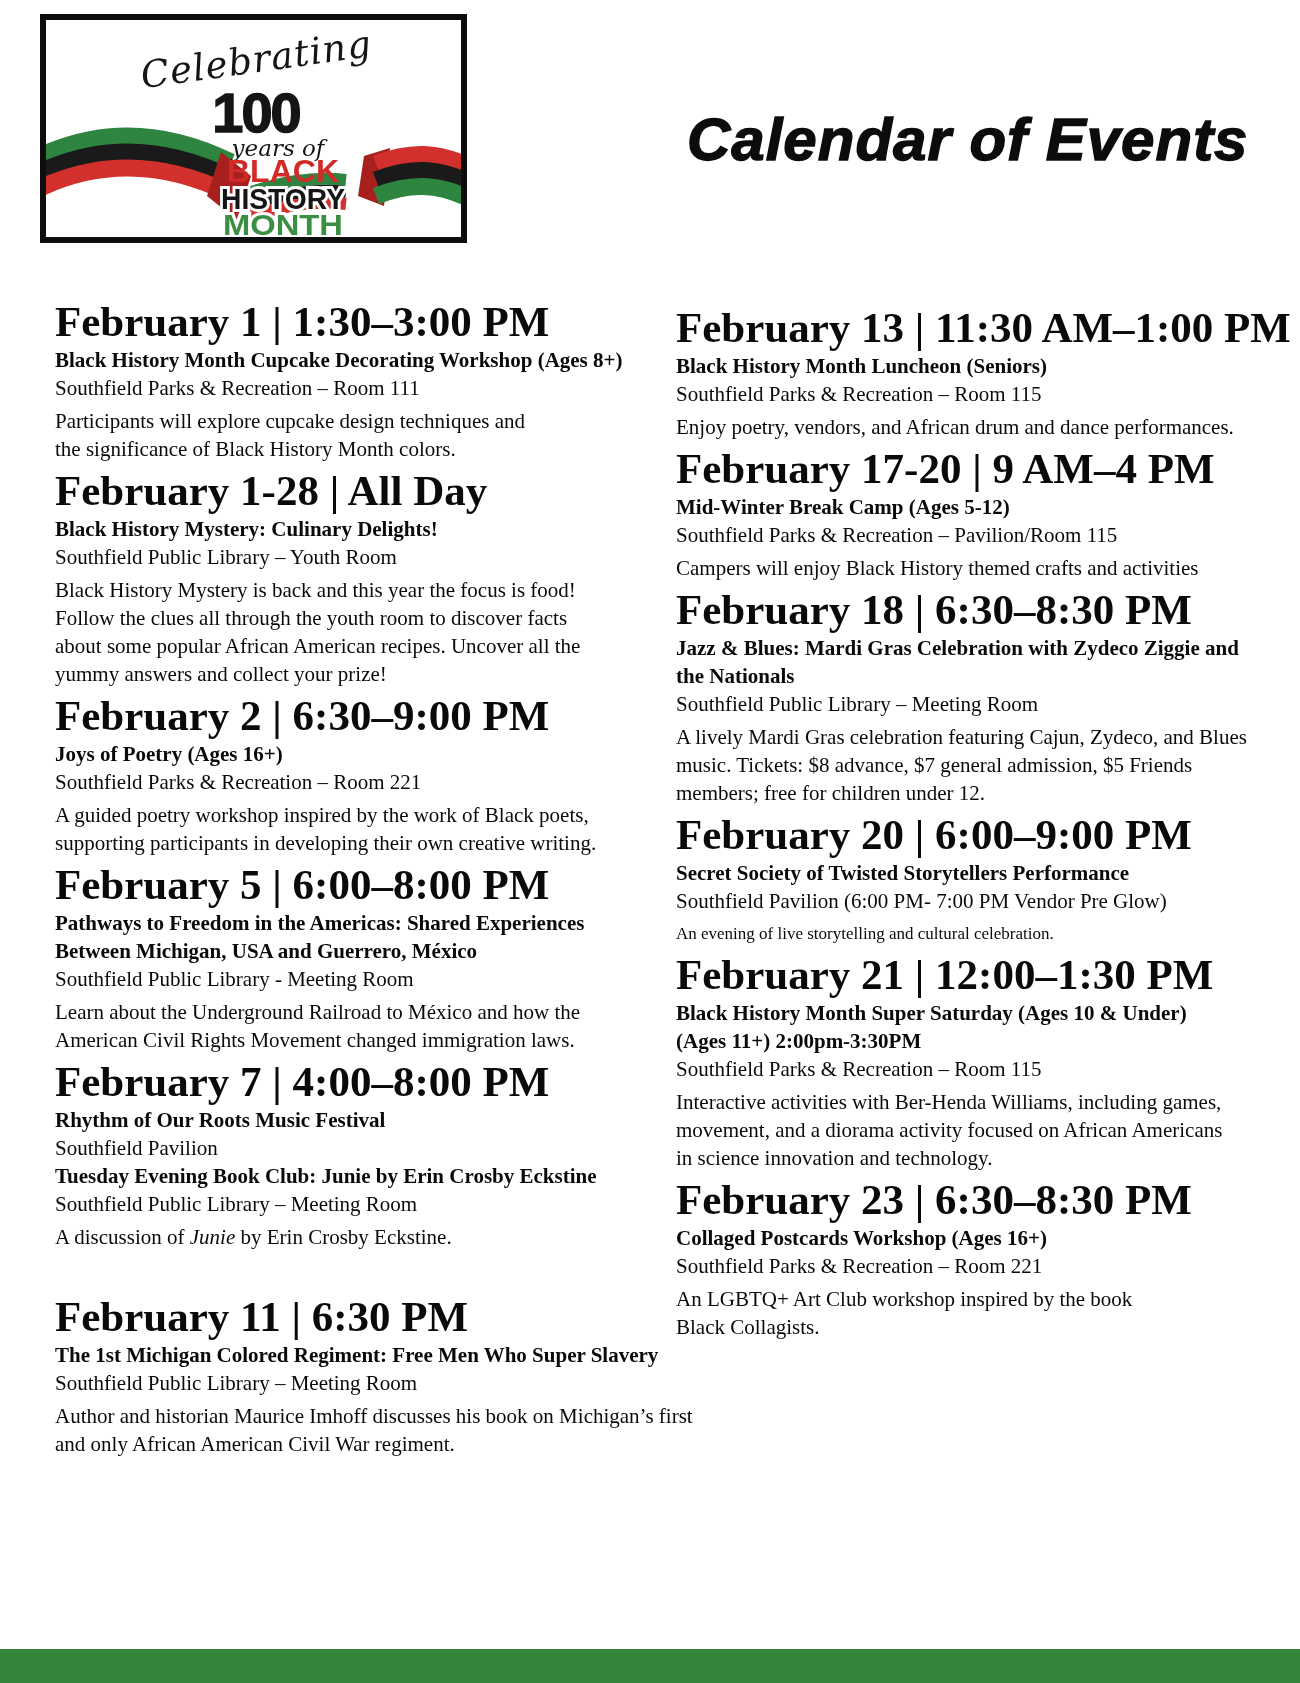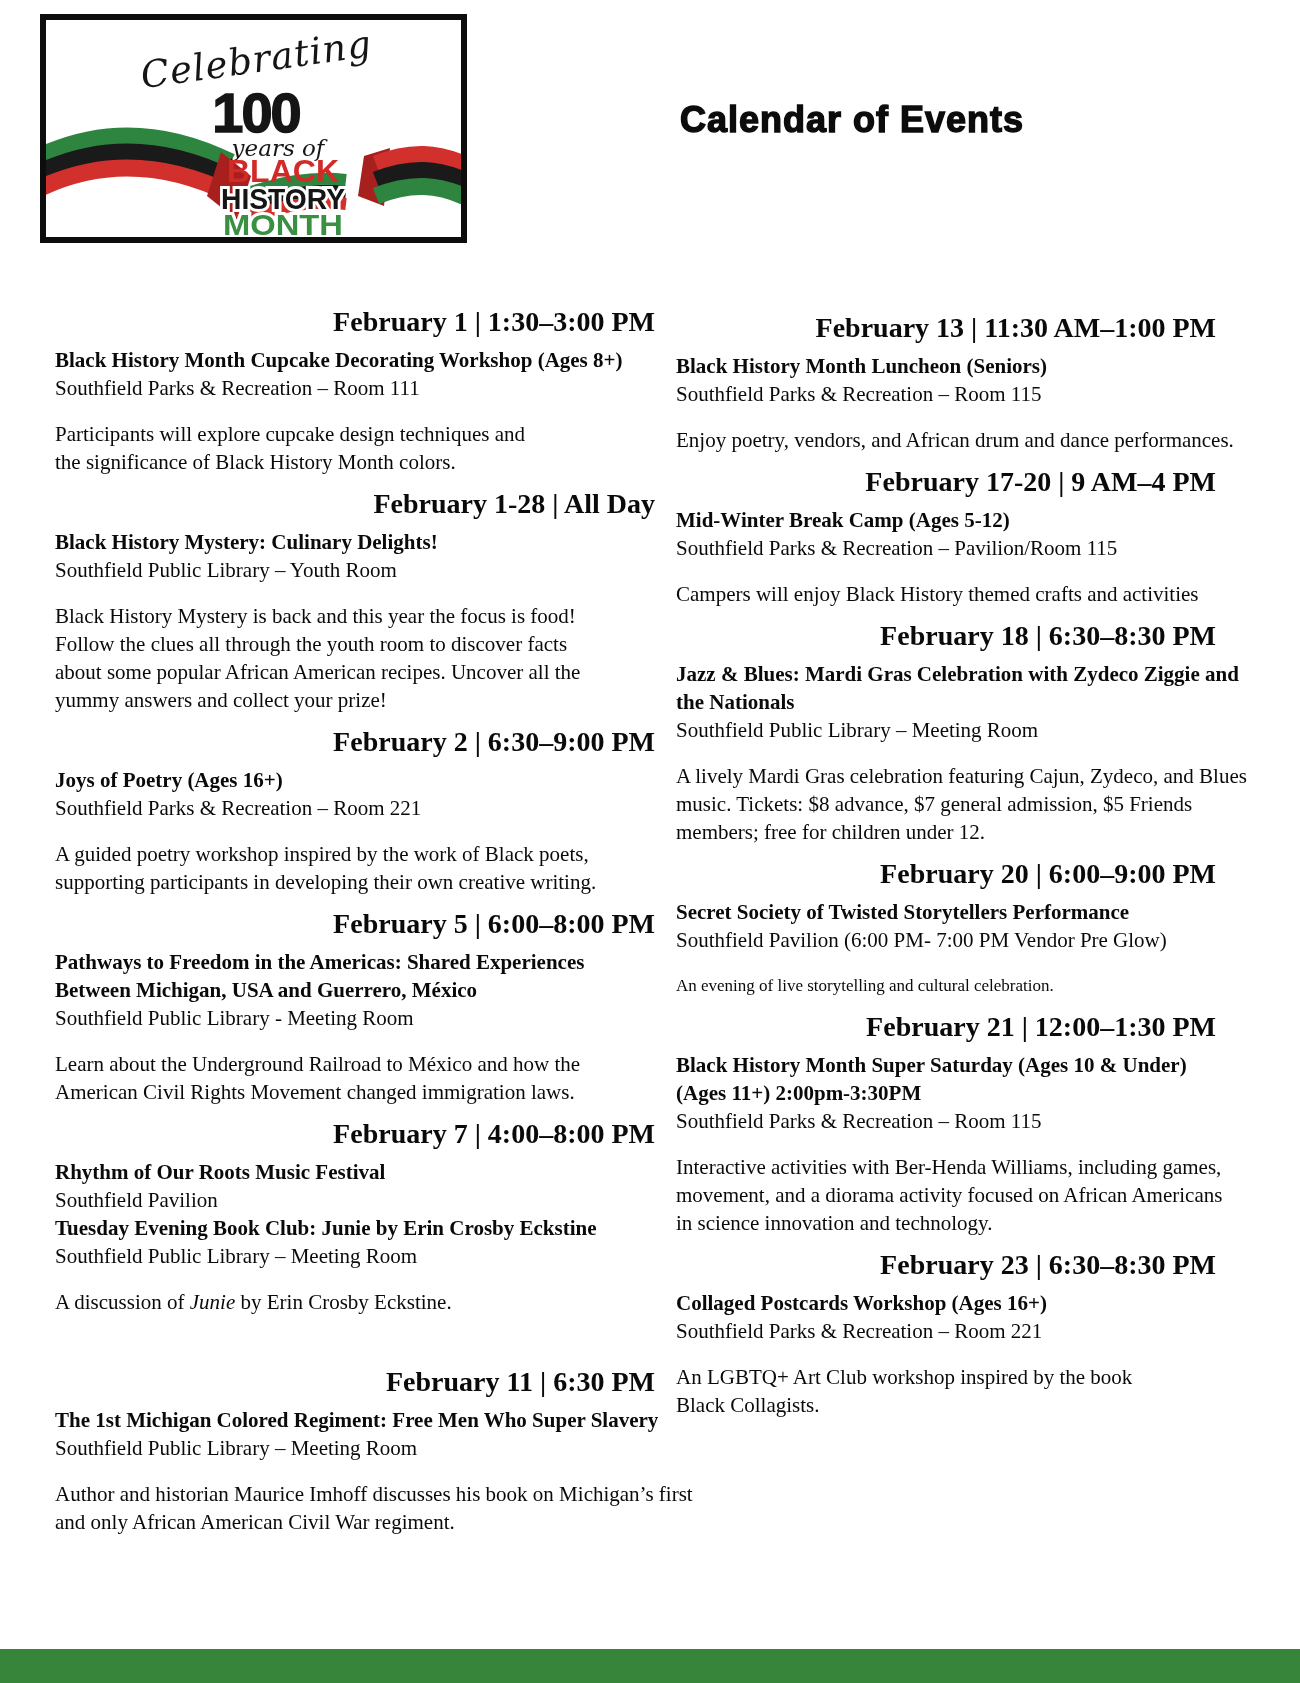--- a/index.html
+++ b/index.html
@@ -11,42 +11,42 @@
   
   .logo-box{
     position:absolute;left:40px;top:14px;width:427px;height:229px;
     border:6px solid #0d0d0d;background:#fff;box-sizing:border-box;
   }
   .logo-box svg{display:block;width:415px;height:217px}
   .logo-script{font-family:"DejaVu Serif",serif;font-style:italic}
   .logo-sans{font-family:"Liberation Sans",sans-serif;font-weight:bold}
   
   .page-title{
-    position:absolute;left:676px;top:96px;margin:4px;
+    position:absolute;left:676px;top:96px;margin:11px;
     font-family:"Liberation Sans",sans-serif;font-weight:bold;
-    font-size:36px;line-height:1.1;letter-spacing:1px;color:#0c0c0c;
+    font-size:60px;line-height:1.1;letter-spacing:1px;color:#0c0c0c;
     -webkit-text-stroke:1.4px #0c0c0c;
     white-space:nowrap;
+    font-style:italic;
   }
   
   .col{position:absolute}
   .col-left{left:55px;top:304px;width:600px}
   .col-right{left:676px;top:310px;width:540px}
   .event{margin:0}
   .event.extra-gap{margin-top:48px}
   .date-header{
-    font-size:28px;line-height:36px;font-weight:bold;margin:10px 0 6px;
+    font-size:43px;line-height:36px;font-weight:bold;margin:10px 0 6px;
     white-space:nowrap;
-    text-align:right;
   }
   .event:first-child .date-header{margin-top:0}
   .line{font-size:21px;line-height:28px;white-space:nowrap}
   .event-title{font-weight:bold}
   .event-location{}
-  .event-desc{margin-top:18px}
+  .event-desc{margin-top:5px}
   .event-desc.small .line{font-size:17px;line-height:27px}
   .event-desc em{font-style:italic}
   
   .footer-bar{
     position:absolute;left:0;right:0;top:1649px;height:34px;background:#37853B;
   }
 </style>
 </head>
 <body>
 

